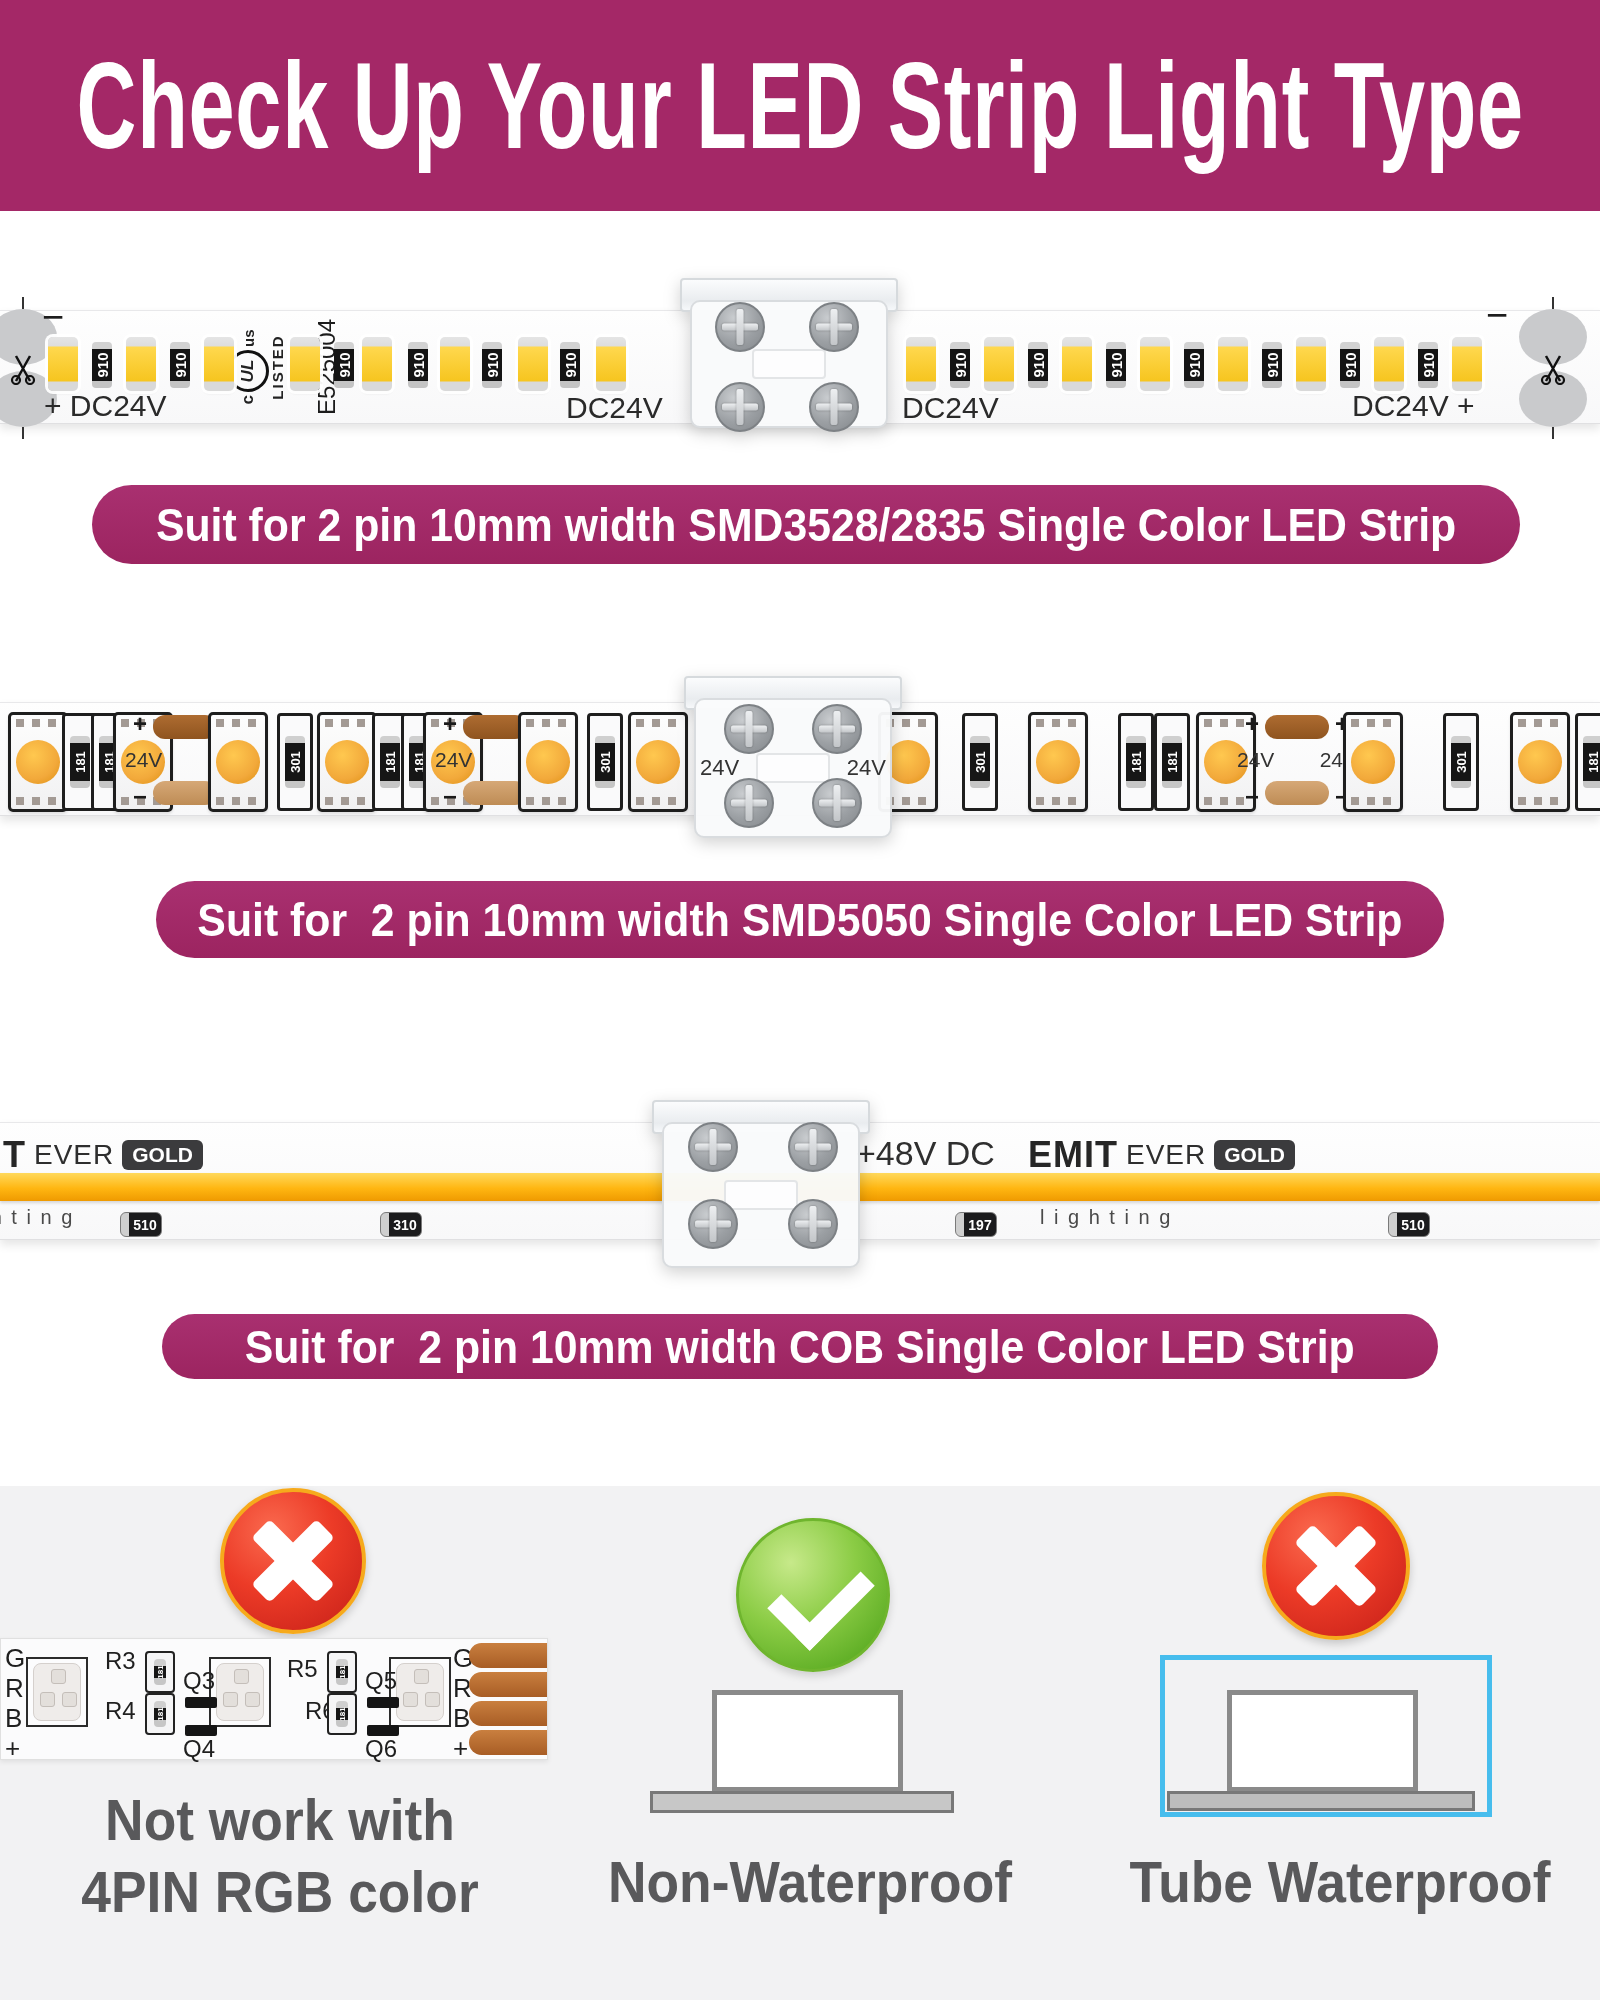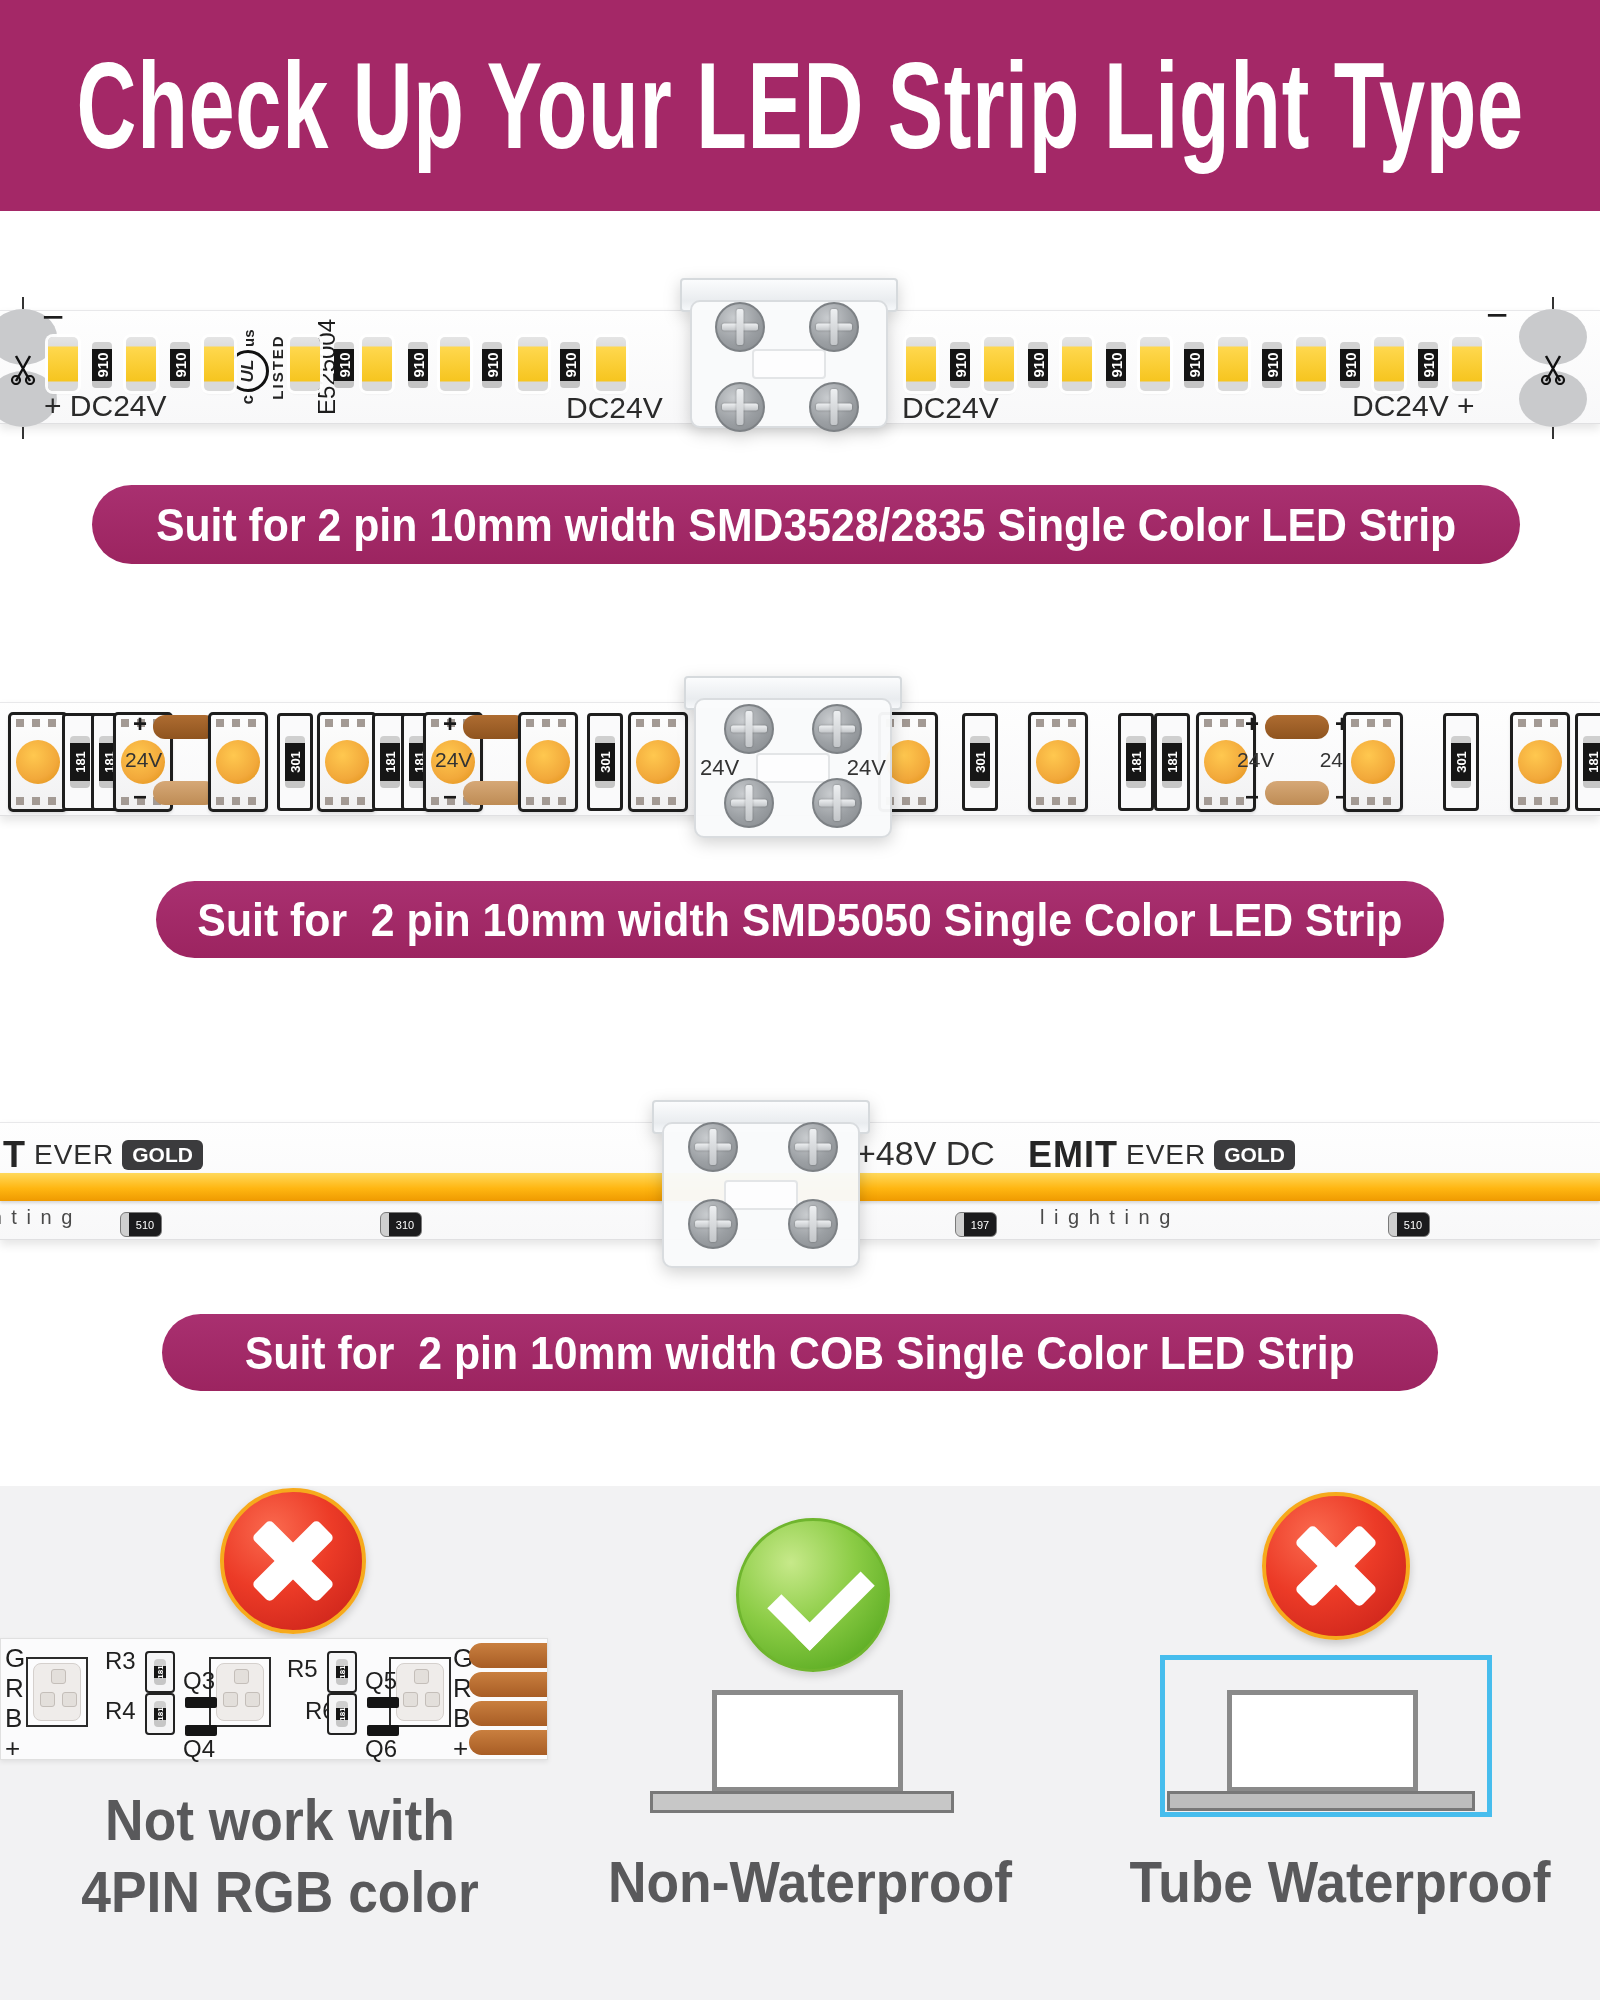--- a/index.html
+++ b/index.html
@@ -89,21 +89,21 @@
        background:linear-gradient(180deg,#FFD95C,#FFB611 55%,#EF9A00);box-shadow:0 2px 3px rgba(0,0,0,.15)}
   .brand{position:absolute;display:flex;align-items:center;gap:8px;white-space:nowrap}
   .b-bold{font-size:36px;font-weight:bold;color:#262626;letter-spacing:1px}
   .b-light{font-size:28px;color:#2E2E2E;letter-spacing:1px}
   .b-badge{font-size:21px;font-weight:bold;color:#fff;background:#3B3B3D;padding:3px 10px;border-radius:6px}
   .volt48{position:absolute;font-size:34px;color:#2F2F2F;white-space:nowrap}
   .lighting{position:absolute;font-size:20px;color:#4A4A4A;letter-spacing:2px;white-space:pre}
   .res3{position:absolute;width:40px;height:23px;border:1px solid #7A7A7A;border-radius:6px;
        background:linear-gradient(90deg,#CFCFCF 0 8px,#1B1B1D 8px)}
   .r3label{position:absolute;left:8px;right:0;top:0;bottom:0;display:flex;align-items:center;
-       justify-content:center;color:#fff;font-size:11px;font-weight:normal}
+       justify-content:center;color:#fff;font-size:14px;font-weight:bold}
 
   
   .bottom{position:absolute;left:0;top:1486px;width:1600px;height:514px;background:#F2F2F3}
   .xicon{position:absolute;border-radius:50%;border:4px solid #F6AA1C;
        background:radial-gradient(circle at 35% 28%,#FA6A4F 0%,#EC3B27 45%,#CF261C 85%);
        box-shadow:0 4px 8px rgba(0,0,0,.18)}
   .xicon::before,.xicon::after{content:"";position:absolute;left:50%;top:50%;width:92px;height:26px;
        background:#fff;border-radius:5px}
   .xicon::before{transform:translate(-50%,-50%) rotate(45deg)}
   .xicon::after{transform:translate(-50%,-50%) rotate(-45deg)}
@@ -461,21 +461,21 @@
   <div class="c-flange top"></div>
 
   <div class="c-body"></div>
   <div class="c-slot"></div>
   <div class="screw" style="left:38px;top:22px"></div>
   <div class="screw" style="left:138px;top:22px"></div>
   <div class="screw" style="left:38px;top:99px"></div>
   <div class="screw" style="left:138px;top:99px"></div>
 </div>
 
-<div class="pill" style="left:162px;top:1314px;width:1276px;height:77px">
+<div class="pill" style="left:162px;top:1314px;width:1276px;height:65px">
   <span>Suit for  2 pin 10mm width COB Single Color LED Strip</span>
 </div>
 
 <div class="bottom">
   <div class="xicon" style="left:220px;top:2px;width:138px;height:138px"></div>
   <div class="checkicon" style="left:736px;top:32px"></div>
   <div class="xicon" style="left:1262px;top:6px;width:140px;height:140px"></div>
 
   <div class="diag-white" style="left:712px;top:204px;width:181px;height:92px"></div>
   <div class="diag-base" style="left:650px;top:305px;width:298px;height:16px"></div>

